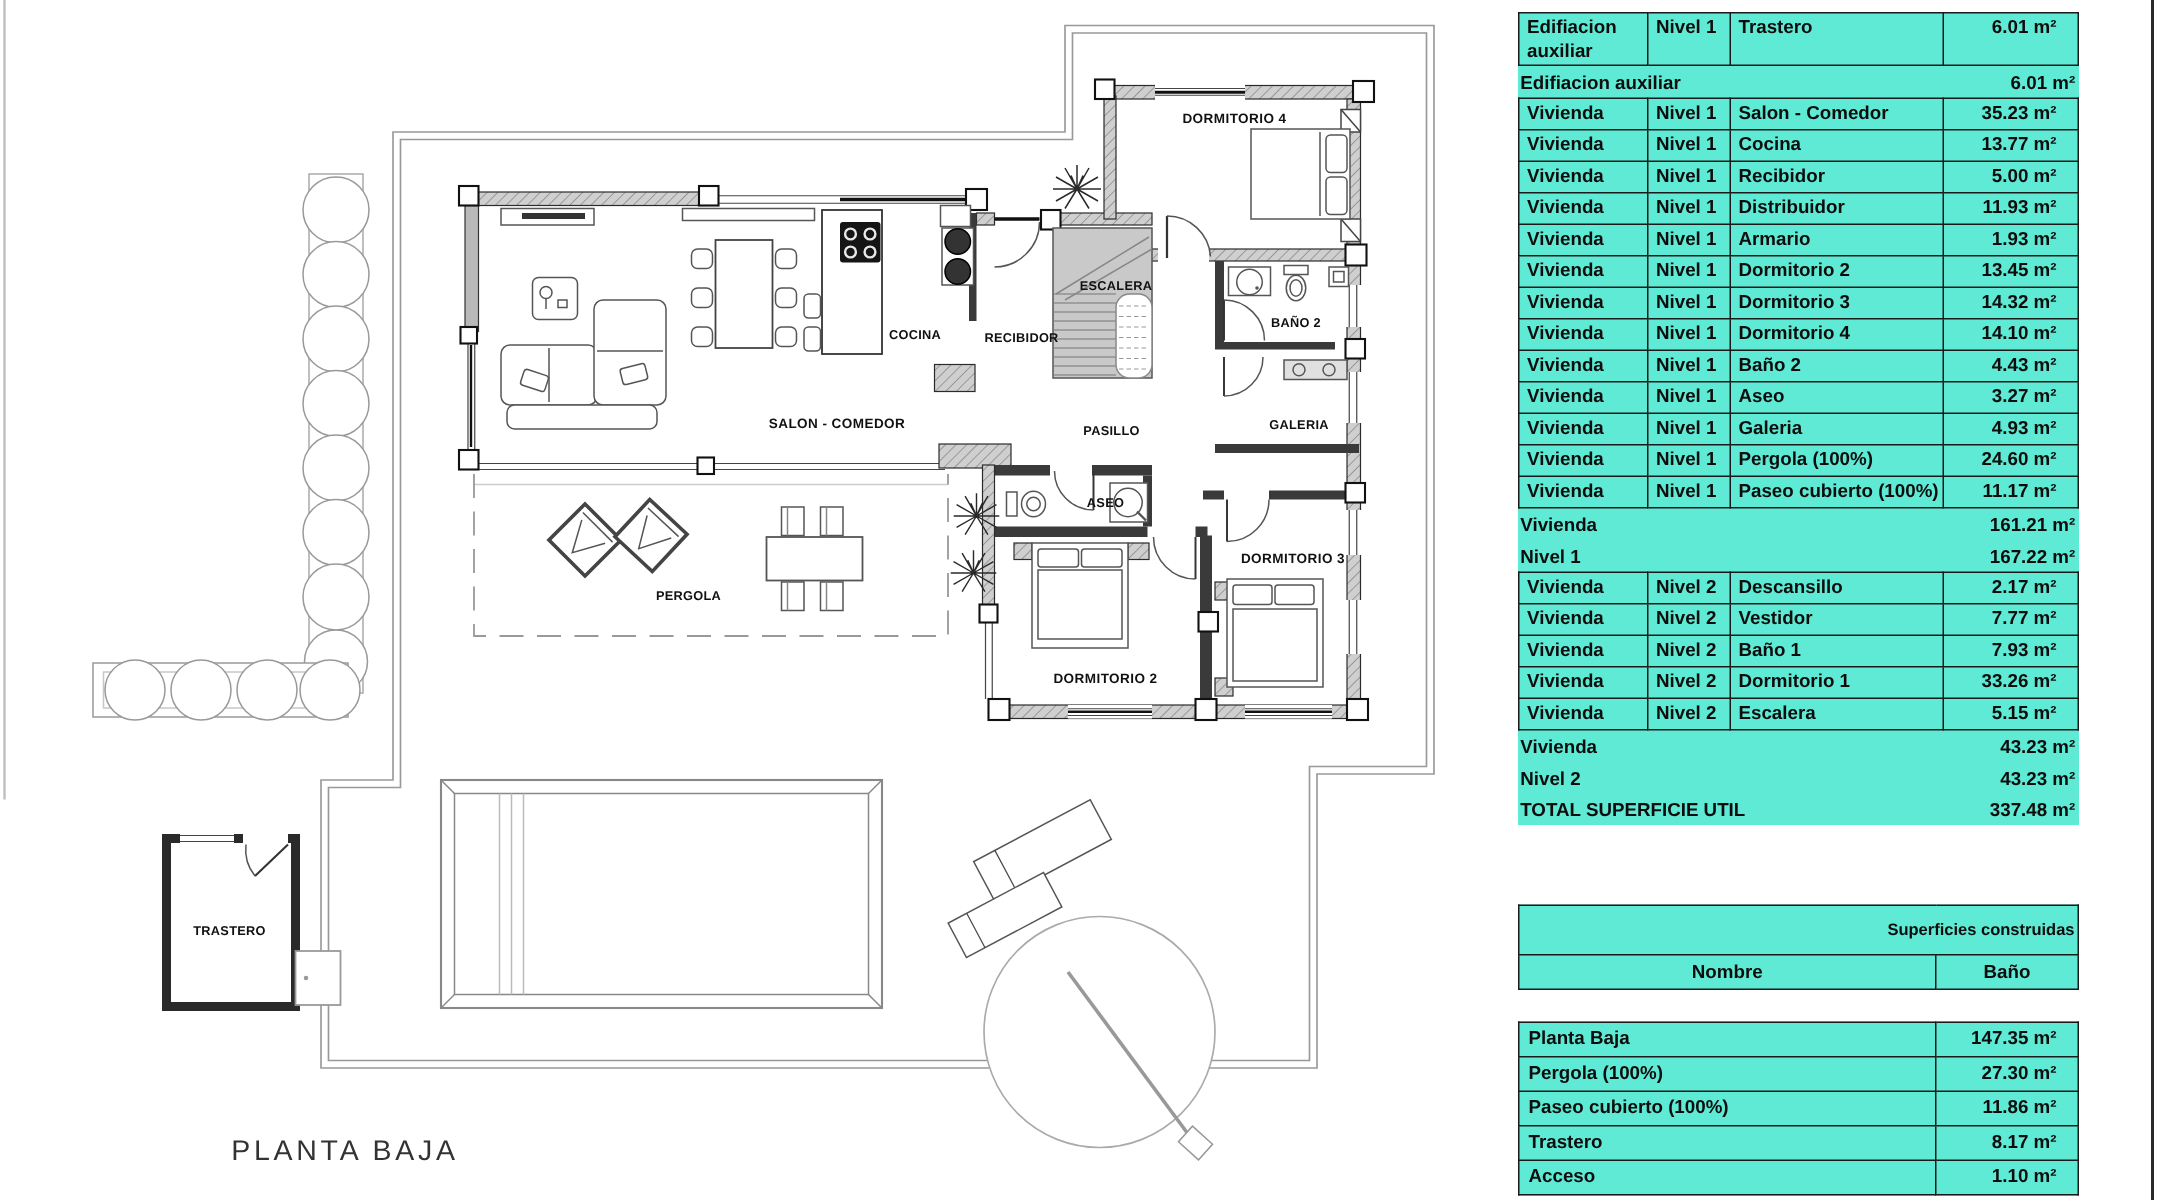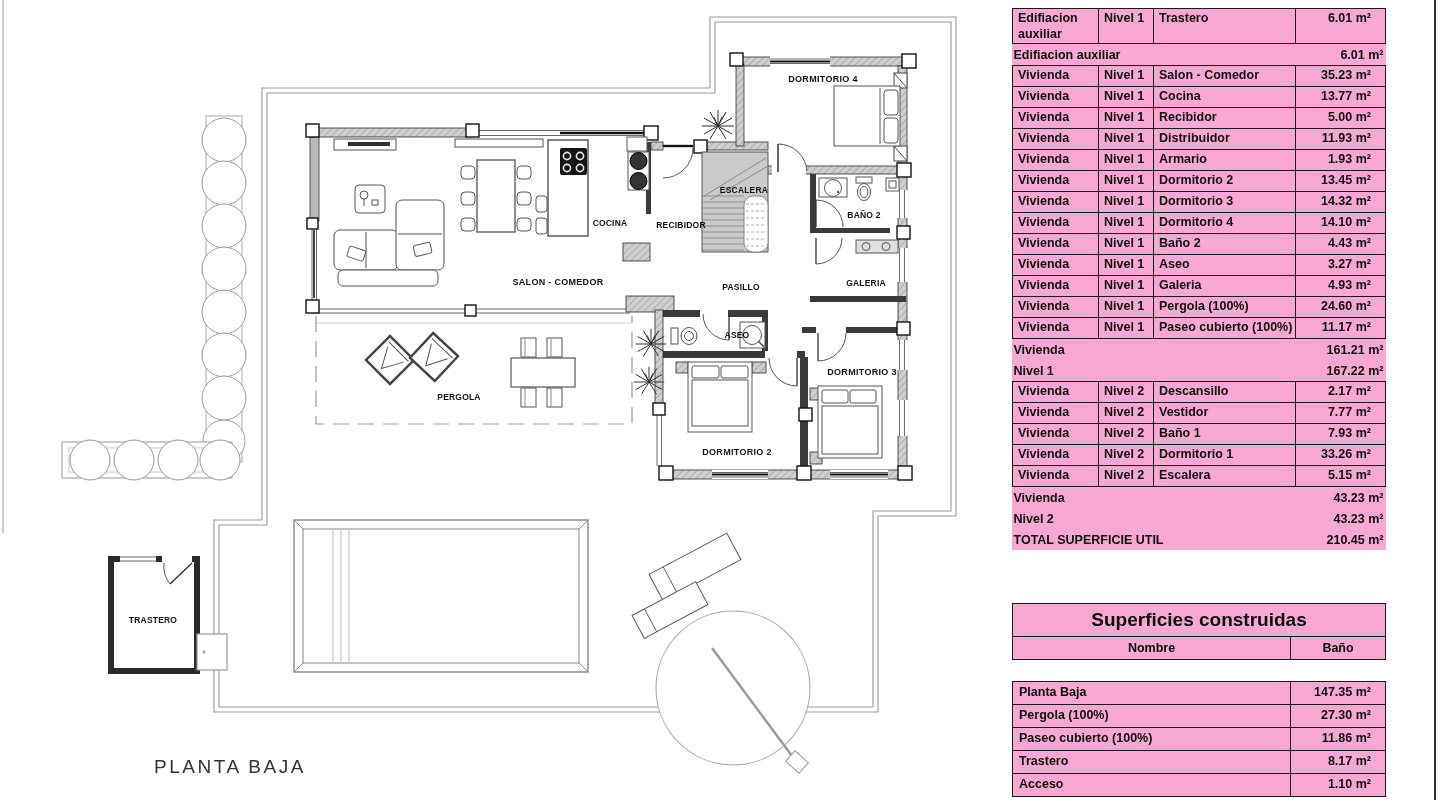--- a/index.html
+++ b/index.html
@@ -10,30 +10,30 @@
   .plbl-s{font-size:8.5px;font-weight:bold;fill:#111;letter-spacing:.2px;text-anchor:middle;}
   .ptitle{font-size:19px;font-weight:400;fill:#333;letter-spacing:2.5px;text-anchor:middle;}
   .wall{fill:url(#h1);stroke:#2b2b2b;stroke-width:.8;}
   .iwall{fill:#3a3a3a;stroke:none;}
   .pillar{fill:#fff;stroke:#111;stroke-width:1.4;}
   .furn{fill:#fff;stroke:#555;stroke-width:1;}
   .fline{stroke:#555;stroke-width:1;fill:none;}
   .thin{stroke:#444;stroke-width:.8;fill:none;}
   .arc{stroke:#555;stroke-width:1;fill:none;}
   .bnd{fill:none;stroke:#999;stroke-width:1.1;}
-  table{border-collapse:collapse;table-layout:fixed;position:absolute;background:#f9a8d4;}
+  table{border-collapse:collapse;table-layout:fixed;position:absolute;background:#5eead4;}
   td{font:bold 12.5px/1.28 "Liberation Sans",sans-serif;color:#0d0d0d;overflow:hidden;white-space:nowrap;}
   td.wrap{white-space:normal;}
   td.c{border:1.4px solid #1a1a1a;padding:1px 2px 1px 5px;vertical-align:top;height:18px;}
   td.a{text-align:right;padding-right:14px;}
   tr.sub td{border:none;padding:3px 2px 2px 1px;}
   #t1{left:1012px;top:8px;width:373px;}
   #t2h{left:1012px;top:603px;width:373px;}
   #t2h td{text-align:center;}
-  #t2h .tt{font-size:19px;height:28px;vertical-align:middle;padding:2px;}
+  #t2h .tt{font-size:11px;height:28px;vertical-align:middle;padding:2px;text-align:right;}
   #t2h .hh{height:20px;vertical-align:middle;padding:1px;margin-top:40px;}
   #t2d{left:1012px;top:681px;width:373px;}
   #t2d td.c{height:19px;padding-top:2px;}
   #t2d td.nm{padding-left:6px;}
   #vline{position:absolute;left:1434px;top:0;width:2px;height:800px;background:#2a2a2a;}
 </style>
 </head>
 <body>
 
 <svg id="plan" width="1010" height="800" viewBox="0 0 1010 800" style="position:absolute;left:0;top:0;">
@@ -538,21 +538,21 @@
       <tr class="sub">
         <td colspan="3">Vivienda</td>
         <td class="a">43.23 m²</td>
       </tr>
       <tr class="sub">
         <td colspan="3">Nivel 2</td>
         <td class="a">43.23 m²</td>
       </tr>
       <tr class="sub">
         <td colspan="3">TOTAL SUPERFICIE UTIL</td>
-        <td class="a">210.45 m²</td>
+        <td class="a">337.48 m²</td>
       </tr>
     </tbody>
 </table>
 
 <table id="t2h">
   <colgroup>
       <col style="width:278px">
       <col style="width:95px">
     </colgroup>
   <tbody>

